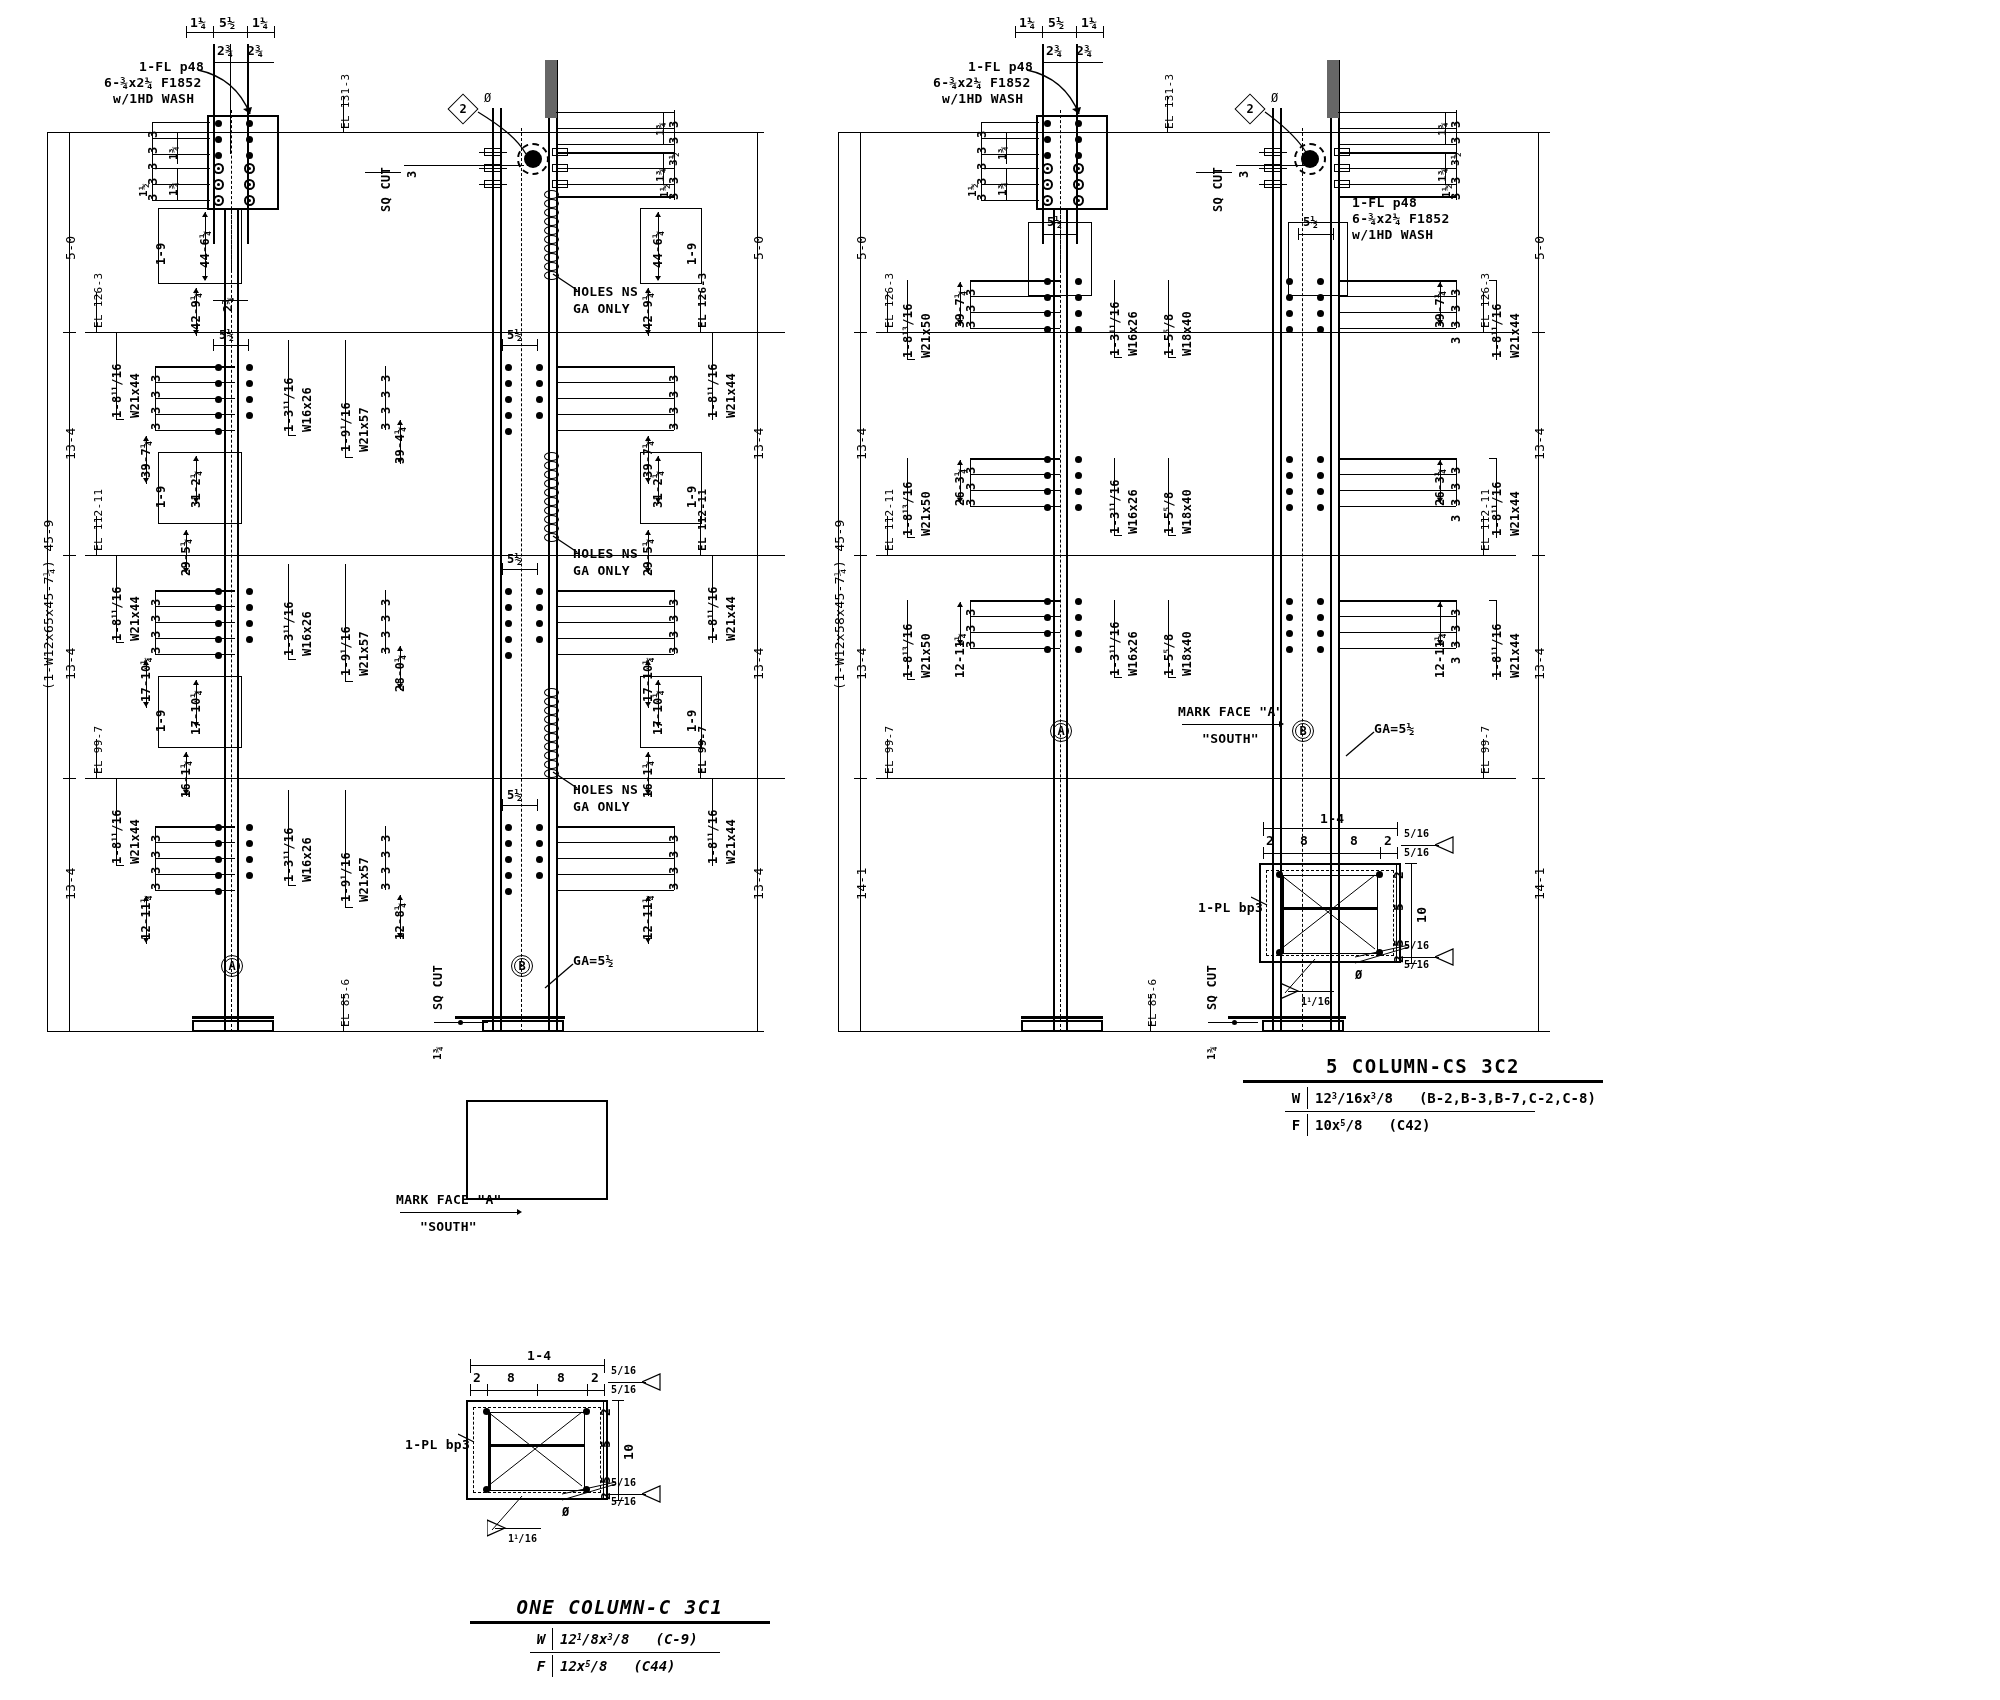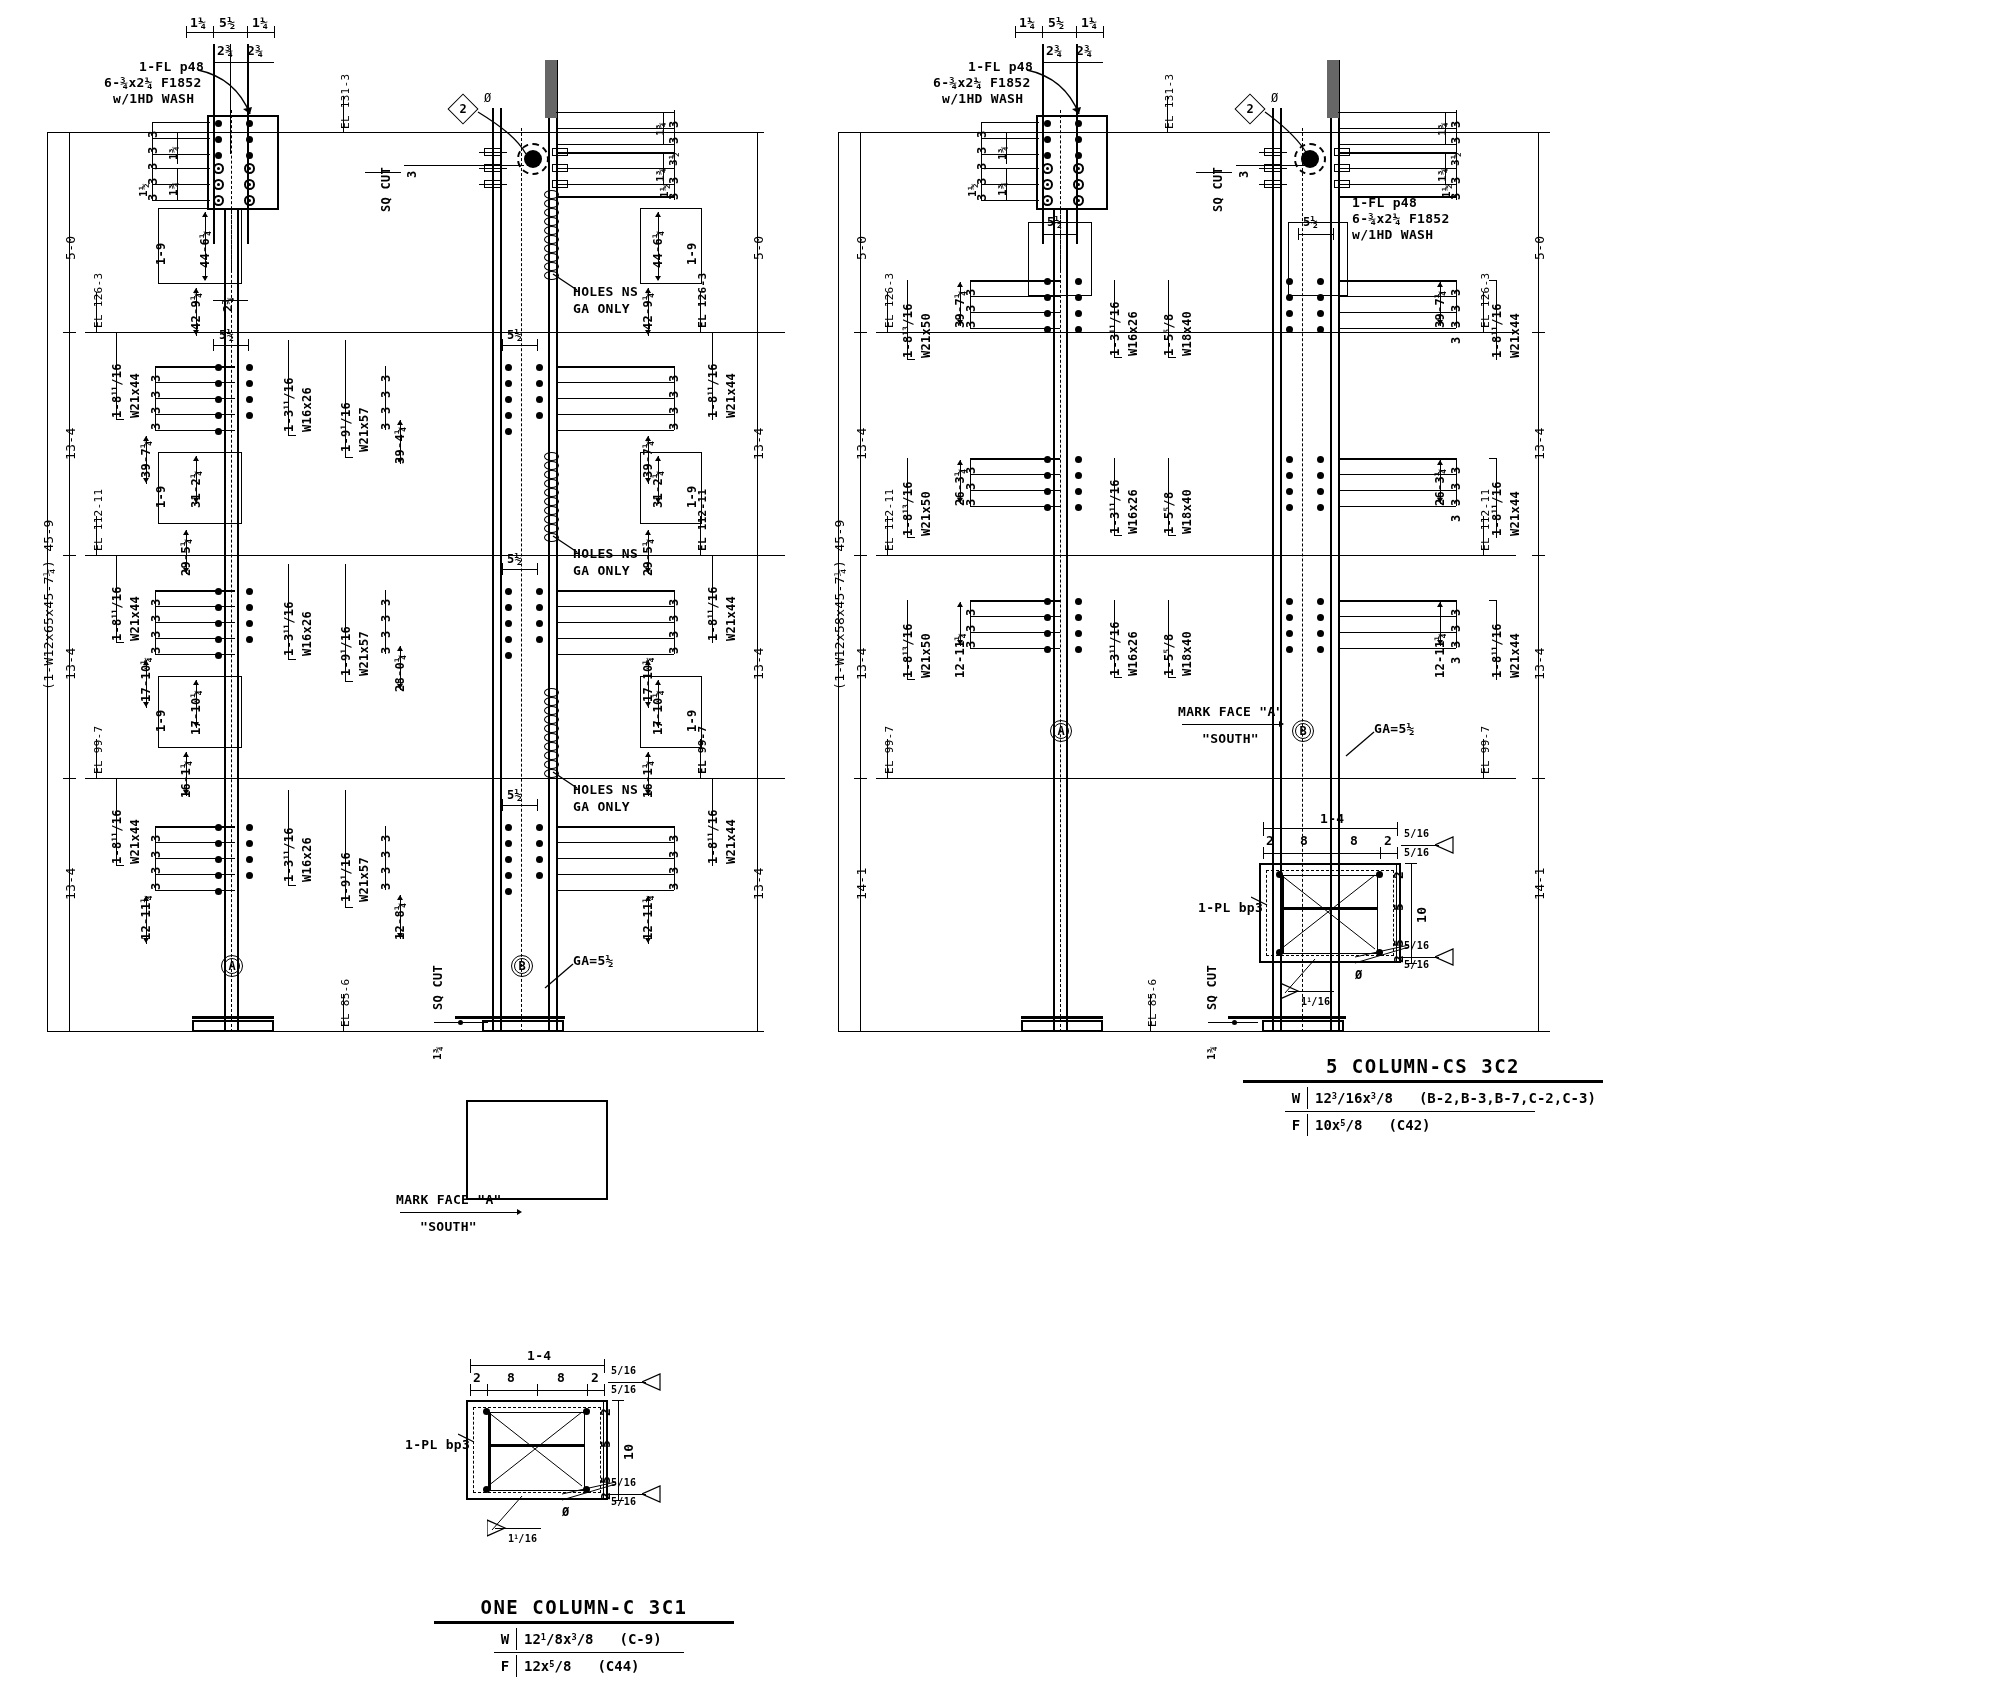--- a/index.html
+++ b/index.html
@@ -714,21 +714,21 @@
     <div class="ln h" style="left:495px;top:1528px;width:46px;height:1px;"></div>
     <svg style="position:absolute;left:487px;top:1518px;" width="22" height="22">
           <path d="M18 10 L0 2 L0 18 Z" stroke="#000" fill="none" stroke-width="1.2"></path>
         </svg>
     <div class="t t10 tb" style="left:508px;top:1534px;">1<sup>1</sup>/16</div>
     <svg style="position:absolute;left:484px;top:1490px;" width="60" height="42">
           <path d="M8 40 L38 6" stroke="#000" stroke-width="1" fill="none"></path>
         </svg>
     <div class="t t12 tb" style="left:562px;top:1506px;">Ø</div>
 
-    <div class="titleblock" style="left:434px;top:1596px;width:300px;">
+    <div class="titleblock" style="left:470px;top:1596px;width:300px;font-style:italic;">
       <div class="tbtitle" style="text-align:center;">ONE COLUMN-C 3C1</div>
       <div class="tbrule" style="margin-top:3px;"></div>
       <div style="height:2px;"></div>
       <div style="margin-left:60px;">
         <div class="tbrow">
           <div class="k">W</div>
           <div class="sep"></div>
           <div class="vv">12<sup>1</sup>/8x<sup>3</sup>/8</div>
           <div class="nt">(C-9)</div>
         </div>
@@ -1233,21 +1233,21 @@
 
     <div class="titleblock" style="left:1243px;top:1055px;width:360px;">
       <div class="tbtitle" style="text-align:center;">5 COLUMN-CS 3C2</div>
       <div class="tbrule" style="margin-top:3px;"></div>
       <div style="height:2px;"></div>
       <div style="margin-left:42px;">
         <div class="tbrow">
           <div class="k">W</div>
           <div class="sep"></div>
           <div class="vv">12<sup>3</sup>/16x<sup>3</sup>/8</div>
-          <div class="nt">(B-2,B-3,B-7,C-2,C-3)</div>
+          <div class="nt">(B-2,B-3,B-7,C-2,C-8)</div>
         </div>
         <div class="tbline" style="width:250px;"></div>
         <div class="tbrow">
           <div class="k">F</div>
           <div class="sep"></div>
           <div class="vv">10x<sup>5</sup>/8</div>
           <div class="nt">(C42)</div>
         </div>
       </div>
     </div>

